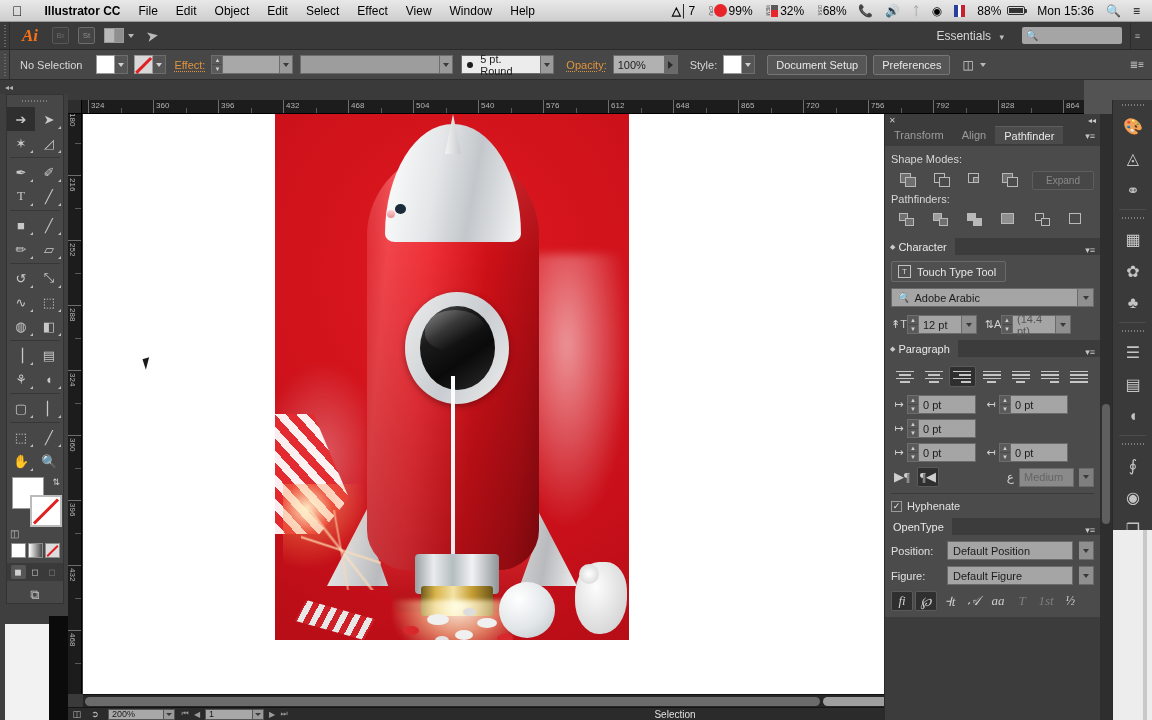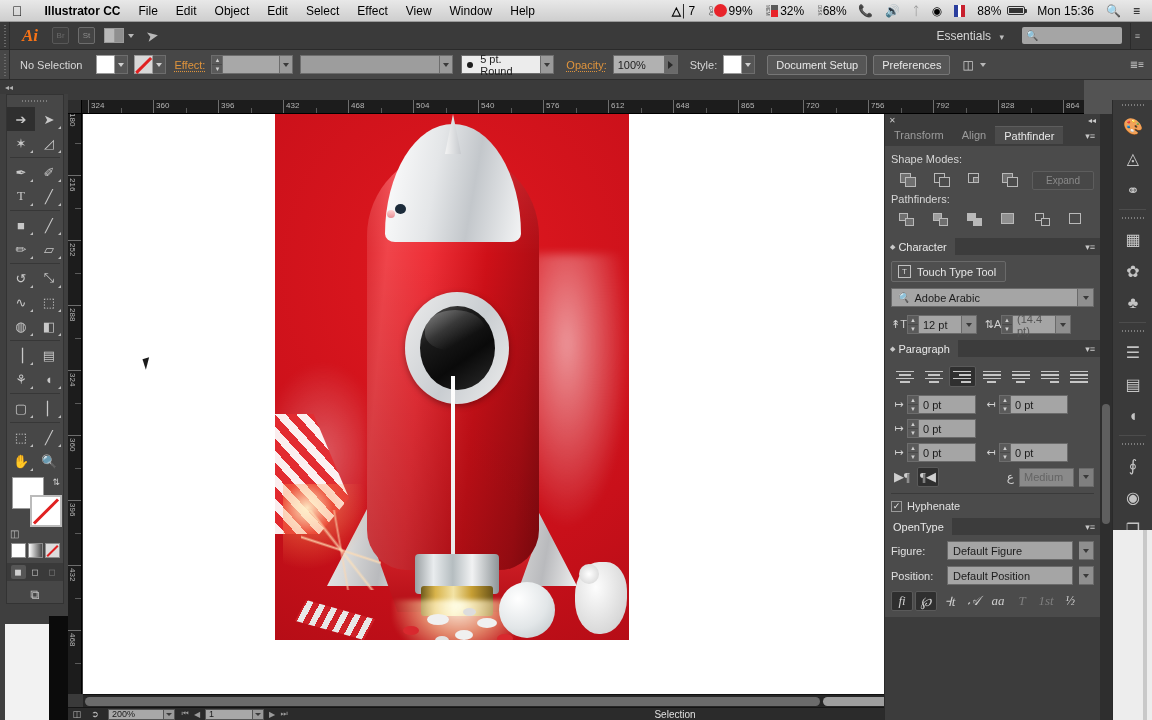--- a/index.html
+++ b/index.html
@@ -269,21 +269,21 @@
   .pbody{background:#4b4b4b;padding:5px 6px 7px;}
   .sectlbl{color:#d6d6d6;font-size:11px;margin:2px 0 4px;}
   .pfrow{display:flex;align-items:center;gap:0;}
   .pfbtn{width:34px;height:22px;display:flex;align-items:center;justify-content:center;}
   .pfg{width:17px;height:15px;position:relative;}
   .pfg b{position:absolute;width:11px;height:10px;border:1.5px solid #b9b9b9;background:#6f6f6f;}
   .pfg b.a{left:0;top:0;}
   .pfg b.b{left:5px;top:4px;}
   .expandbtn{margin-left:auto;width:62px;height:19px;border:1px solid #5d5d5d;border-radius:2px;
     background:#474747;color:#8a8a8a;font-size:10px;display:flex;align-items:center;justify-content:center;}
-  .acchead{height:17px;display:flex;align-items:center;background:#3c3c3c;}
+  .acchead{height:17px;display:flex;align-items:flex-end;background:#3c3c3c;}
   .acctab{height:17px;background:#4b4b4b;color:#e8e8e8;font-size:11px;display:flex;align-items:center;
     padding:0 8px 0 5px;gap:3px;}
   .acctab .tri{font-size:7px;color:#c9c9c9;}
   .accbody{background:#4b4b4b;padding:6px;}
   .bigbtn{height:21px;border:1px solid #6a6a6a;border-radius:2px;background:#4f4f4f;display:inline-flex;
     align-items:center;gap:6px;padding:0 9px 0 6px;color:#e6e6e6;font-size:11px;}
   .ttico{width:13px;height:13px;border:1px solid #c0c0c0;display:flex;align-items:center;justify-content:center;
     font-size:8px;color:#d8d8d8;}
   .sel-row{display:flex;margin-top:6px;}
   .selbox{flex:1;height:19px;background:#a5a5a5;border:1px solid #6a6a6a;display:flex;align-items:center;
@@ -992,29 +992,29 @@
     </div>
 
     <div class="acchead">
       <div class="acctab" style="padding-left:8px">
         <span>OpenType</span>
       </div>
       <div class="pmenu">▾≡</div>
     </div>
     <div class="accbody">
       <div class="otrow">
-        <span class="otlbl">Figure:</span>
-        <span class="otfield">Default Figure</span>
+        <span class="otlbl">Position:</span>
+        <span class="otfield">Default Position</span>
         <span class="fdd">
             <i class="dcaret"></i>
           </span>
       </div>
       <div class="otrow">
-        <span class="otlbl">Position:</span>
-        <span class="otfield">Default Position</span>
+        <span class="otlbl">Figure:</span>
+        <span class="otfield">Default Figure</span>
         <span class="fdd">
             <i class="dcaret"></i>
           </span>
       </div>
       <div class="glyphrow">
         <div class="glyph act">fi</div>
         <div class="glyph act">℘</div>
         <div class="glyph">Ꟶt</div>
         <div class="glyph">𝒜</div>
         <div class="glyph">aa</div>

